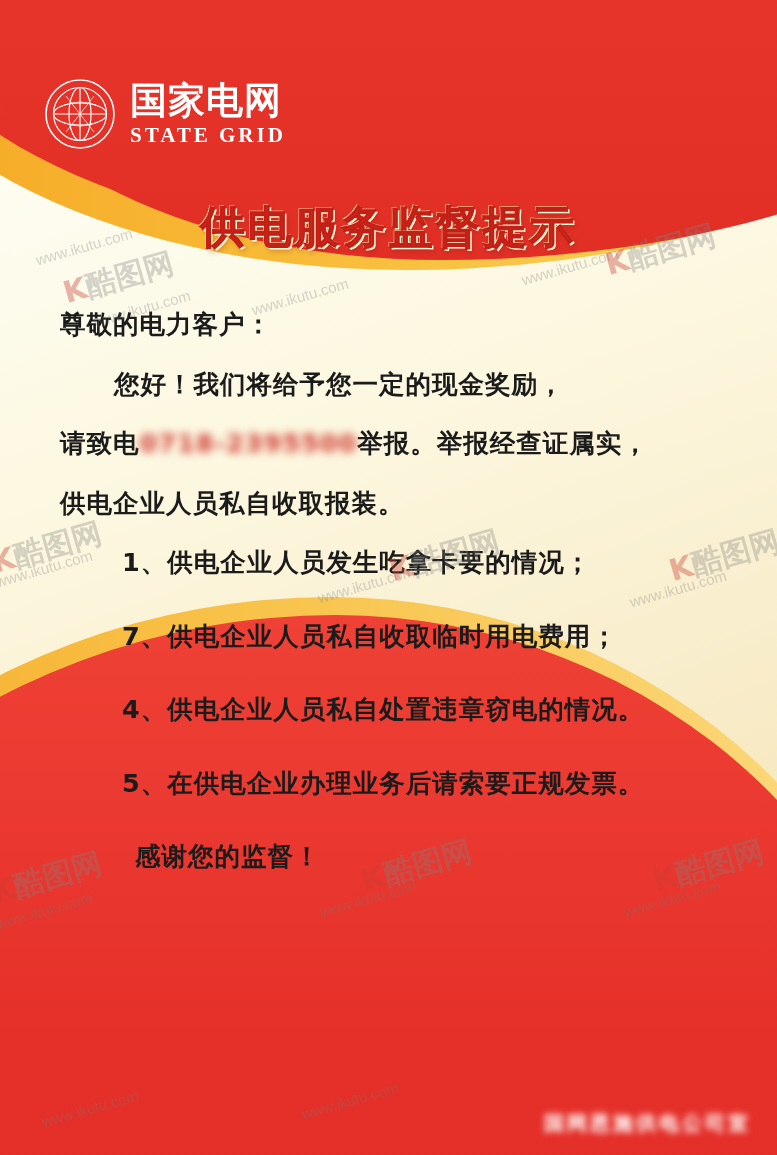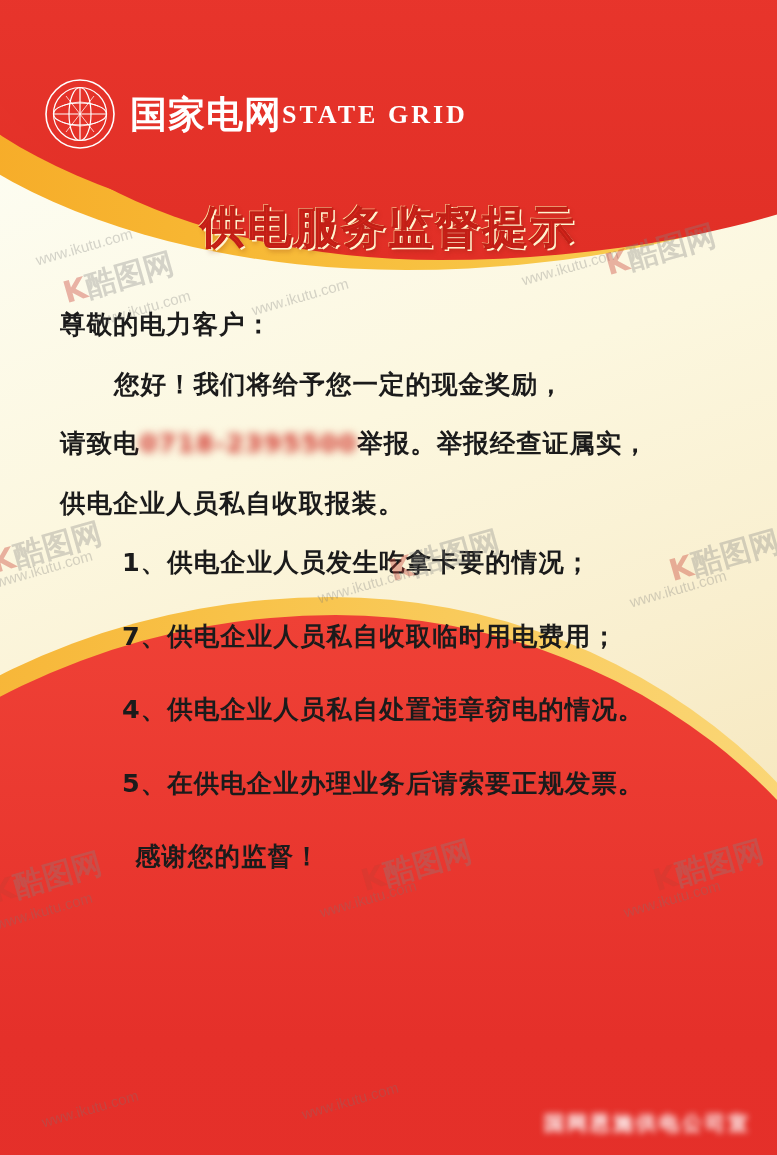--- a/index.html
+++ b/index.html
@@ -107,33 +107,33 @@
     gap: 14px;
   }
   .logo-mark {
     position: relative;
     width: 72px;
     height: 72px;
   }
   .logo-mark svg { display: block; }
   .logo-text {
     display: flex;
-    flex-direction: row;
+    flex-direction: column;
     justify-content: center;
     line-height: 1;
   }
   .logo-cn {
     color: #ffffff;
     font-size: 37px;
     font-weight: bold;
     letter-spacing: 1px;
   }
   .logo-en {
     color: #ffffff;
-    font-size: 26px;
+    font-size: 21px;
     font-weight: bold;
     letter-spacing: 3px;
     margin-top: 6px;
     font-family: "Liberation Serif", serif;
   }
   
   .title {
     position: absolute;
     left: 0;
     right: 0;

